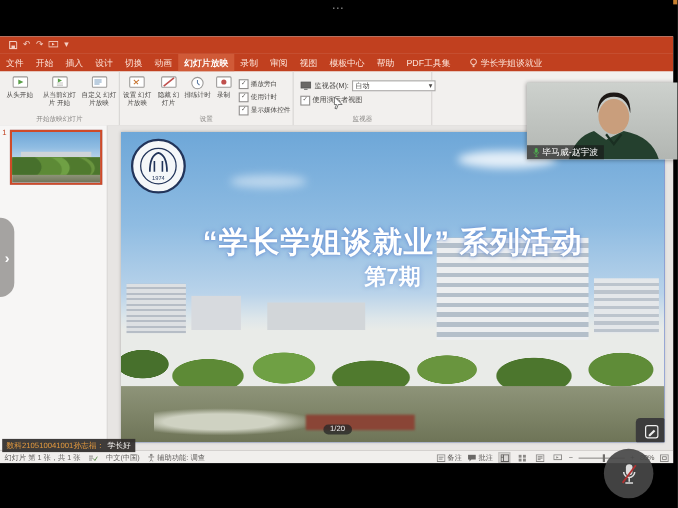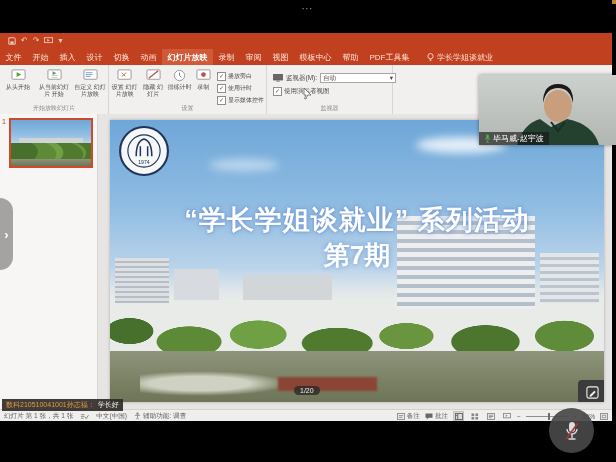--- a/index.html
+++ b/index.html
@@ -50,21 +50,21 @@
      radial-gradient(ellipse 48px 24px at 30% 60%,#6fa044 58%,transparent 60%),
      radial-gradient(ellipse 60px 26px at 46% 72%,#507a2e 58%,transparent 60%),
      radial-gradient(ellipse 46px 22px at 60% 62%,#69953e 58%,transparent 60%),
      radial-gradient(ellipse 58px 28px at 76% 70%,#4c762d 58%,transparent 60%),
      radial-gradient(ellipse 50px 26px at 92% 62%,#5f8c38 58%,transparent 60%);}
   .ground{position:absolute;left:0;right:0;bottom:0;height:18%;background:linear-gradient(180deg,#8e9479,#6e7457);}
   .path{position:absolute;left:6%;bottom:2%;width:30%;height:9%;background:radial-gradient(ellipse at 40% 50%,#cfd2c2 40%,transparent 70%);}
   .redwall{position:absolute;left:34%;bottom:4%;width:20%;height:5%;background:#8a4536;filter:blur(1px);}
   .slide{position:absolute;left:110px;top:6px;width:494px;height:282px;background:#1d4ed8;box-shadow:0 0 3px rgba(0,0,0,.25);overflow:hidden;}
   .slide-title{position:absolute;left:0;right:0;top:82px;text-align:center;color:#fff;font-weight:bold;font-size:27px;letter-spacing:1px;text-shadow:0 0 5px rgba(110,150,215,.95),0 0 2px rgba(90,130,200,.9);white-space:nowrap;}
-  .slide-title2{position:absolute;left:0;right:0;top:118px;text-align:center;color:#fff;font-weight:bold;font-size:26px;text-shadow:0 0 5px rgba(110,150,215,.95);}
+  .slide-title2{position:absolute;left:0;right:0;top:118px;text-align:center;color:#fff;font-weight:bold;font-size:20px;text-shadow:0 0 5px rgba(110,150,215,.95);}
   .slide-sub{position:absolute;left:30%;right:10px;top:173px;text-align:center;color:#fff;font-weight:bold;font-size:13.5px;text-shadow:0 0 4px rgba(110,150,215,.95);white-space:nowrap;}
   .logo{position:absolute;left:8px;top:5px;}
   .counter{position:absolute;left:184px;top:266px;background:rgba(40,40,40,.78);color:#eee;font-size:7px;border-radius:6px;padding:1px 6px;}
   .penbtn{position:absolute;left:468px;top:260px;width:28px;height:24px;background:#3c3c3c;border-radius:4px;display:flex;align-items:center;justify-content:center;}
   .sidebar-tab{position:absolute;left:0;top:84px;width:13px;height:72px;background:rgba(150,148,146,.85);border-radius:0 30px 30px 0;display:flex;align-items:center;justify-content:center;color:#fff;font-size:13px;font-weight:bold;}
   
   .statusbar{position:absolute;left:0;top:376px;width:612px;height:12px;background:#f1efed;border-top:1px solid #d4d1cf;display:flex;align-items:center;font-size:6.6px;color:#5f5d5b;}
   .sb-left{display:flex;align-items:center;gap:7px;padding-left:4px;white-space:nowrap;}
   .sb-right{margin-left:auto;display:flex;align-items:center;gap:5px;padding-right:4px;white-space:nowrap;}
   .sb-ico{display:flex;align-items:center;gap:2px;}

